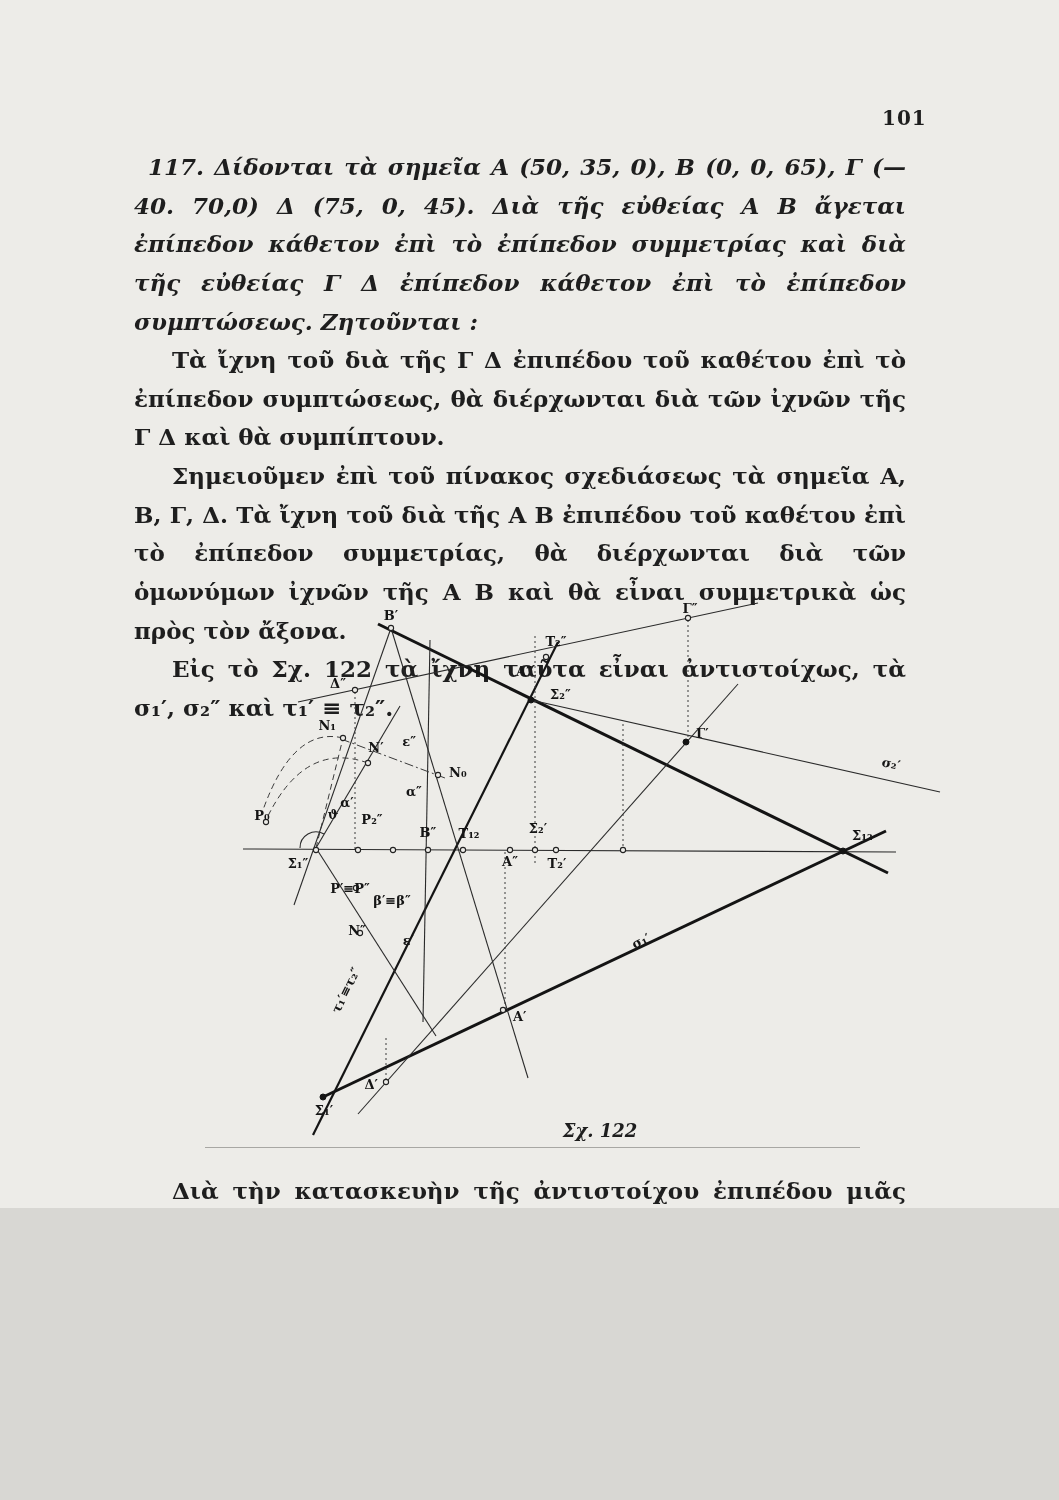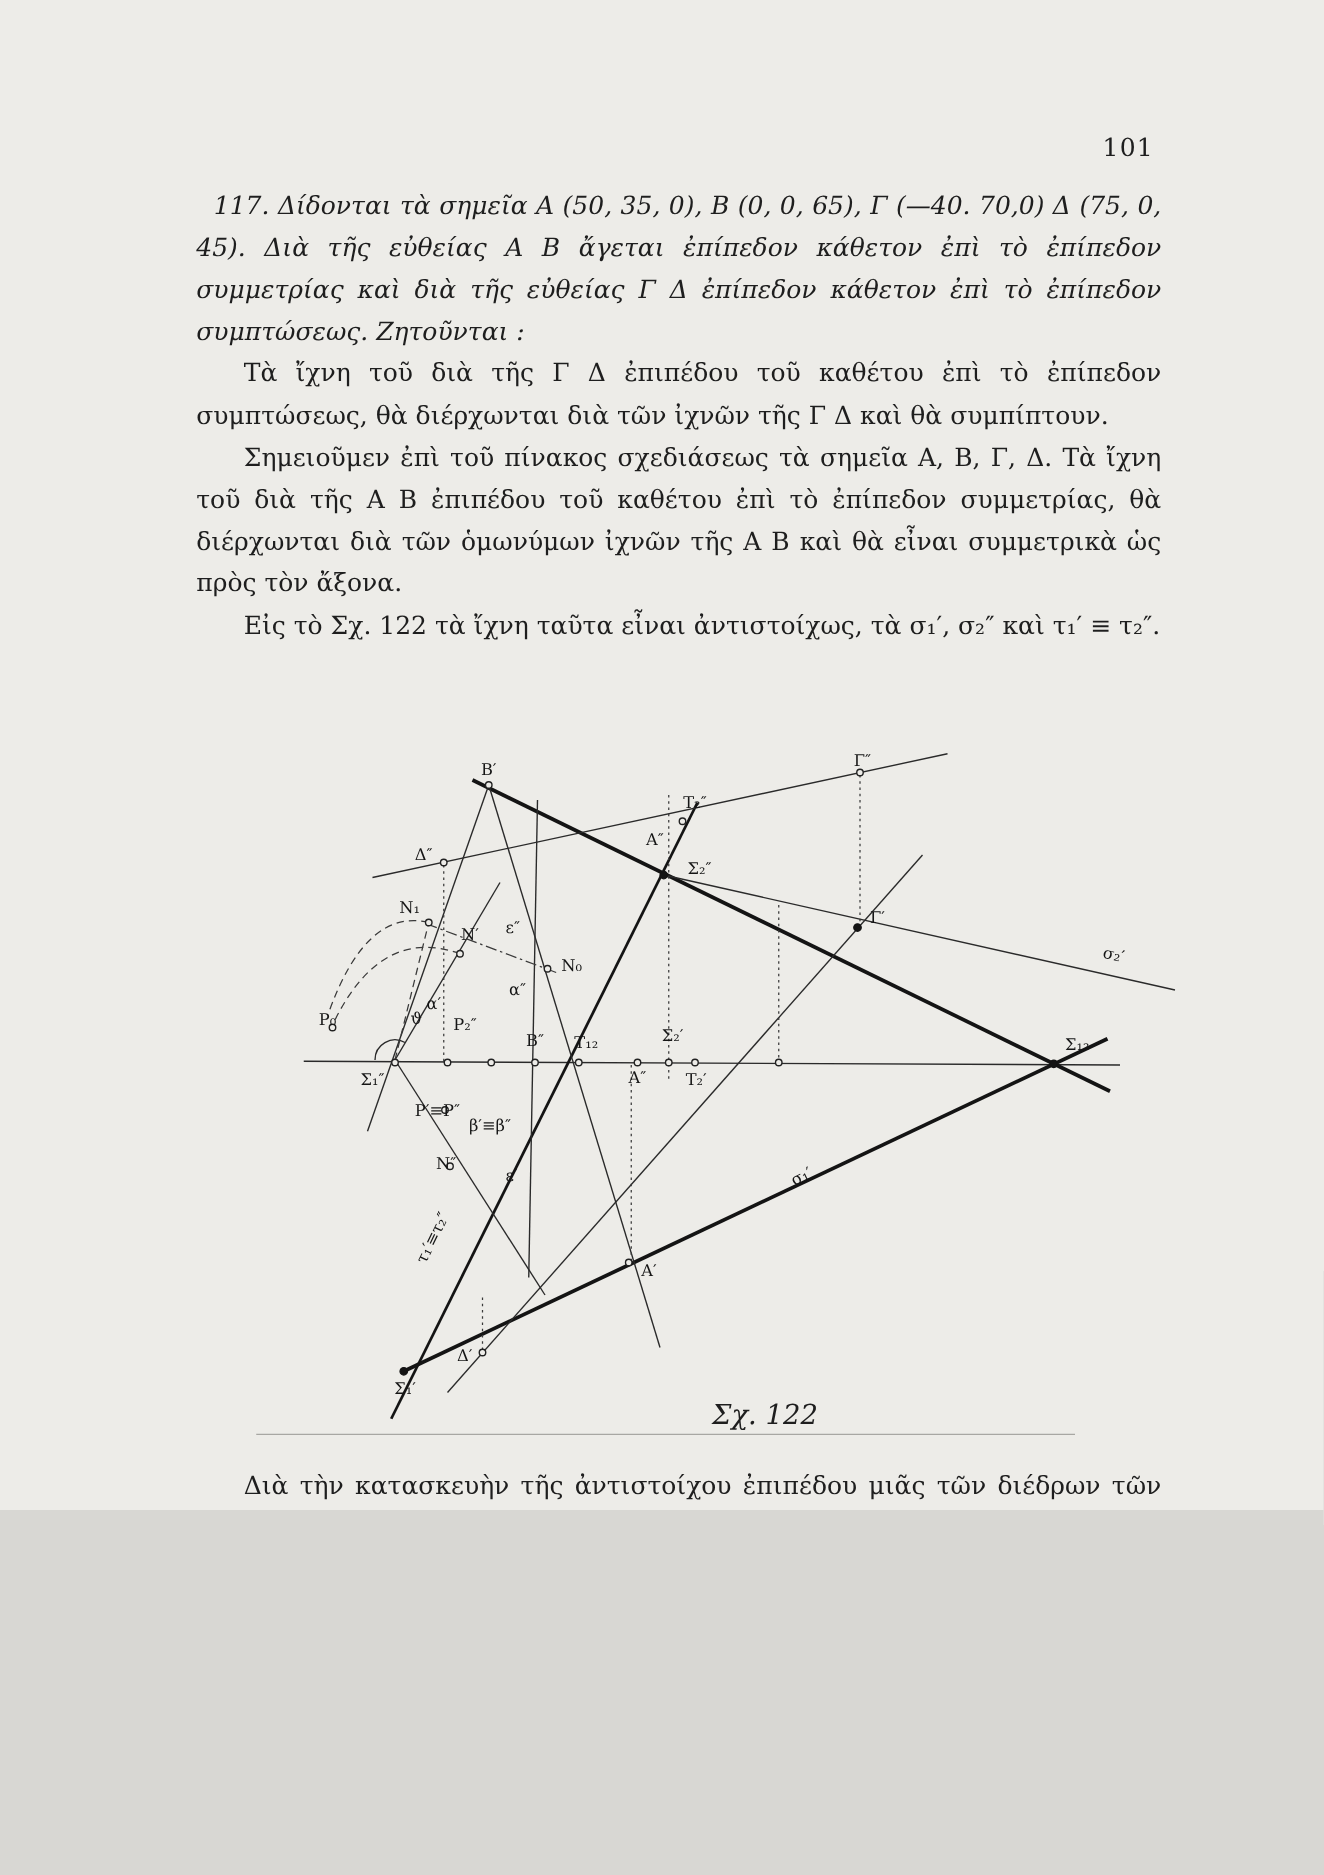--- a/index.html
+++ b/index.html
@@ -5,49 +5,50 @@
   html,body{margin:0;padding:0;background:#d8d7d3;}
   .page{
     position:relative;
     width:1059px;height:1208px;
     margin:0 auto;
     background:#edecе8;
     background-color:#edece8;
     font-family:"DejaVu Serif","Liberation Serif",serif;
     color:#1e1e1e;
     overflow:hidden;
+    font-weight:bold;
   }
   .page-number{
     position:absolute;top:106px;left:882px;
     font-size:20px;letter-spacing:1px;
   }
   .text-block{
-    position:absolute;left:157px;width:772px;
-    font-size:20px;line-height:1.68;text-align:justify;
+    position:absolute;left:134px;width:772px;
+    font-size:23px;line-height:1.68;text-align:justify;
   }
   .text-block.top{top:148px;}
   .text-block.bottom{top:1172px;}
   .text-block p{margin:0;padding:0;}
   .italic{font-style:italic;}
   .ind{text-indent:38px;}
   .ind-sm{text-indent:14px;}
   .figure-wrap{position:absolute;left:238px;top:600px;width:712px;height:550px;}
   svg{display:block;}
   .heavy{stroke:#141414;stroke-width:3;fill:none;}
   .medium{stroke:#141414;stroke-width:2.2;fill:none;}
   .thin{stroke:#2a2a2a;stroke-width:1.1;fill:none;}
   .dotted{stroke:#3a3a3a;stroke-width:1;stroke-dasharray:2 3;fill:none;}
   .dashed{stroke:#3a3a3a;stroke-width:1;stroke-dasharray:6 4;fill:none;}
   .dashdot{stroke:#3a3a3a;stroke-width:1;stroke-dasharray:9 3 2 3;fill:none;}
   .pt{fill:#edece8;stroke:#222;stroke-width:1.1;}
   .ptf{fill:#141414;stroke:#141414;}
   .fig-label{font-family:"DejaVu Serif",serif;font-size:13px;fill:#151515;}
   .fig-caption{
-    position:absolute;top:1120px;left:256px;width:712px;
-    text-align:center;font-style:italic;font-size:22px;
+    position:absolute;top:1120px;left:244px;width:712px;
+    text-align:center;font-style:italic;font-size:18px;
   }
   .separator{
     position:absolute;top:1147px;left:205px;width:655px;
     border-top:1px solid #a8a7a3;height:0;
   }
 </style>
 </head>
 <body>
 
 <div class="page">

